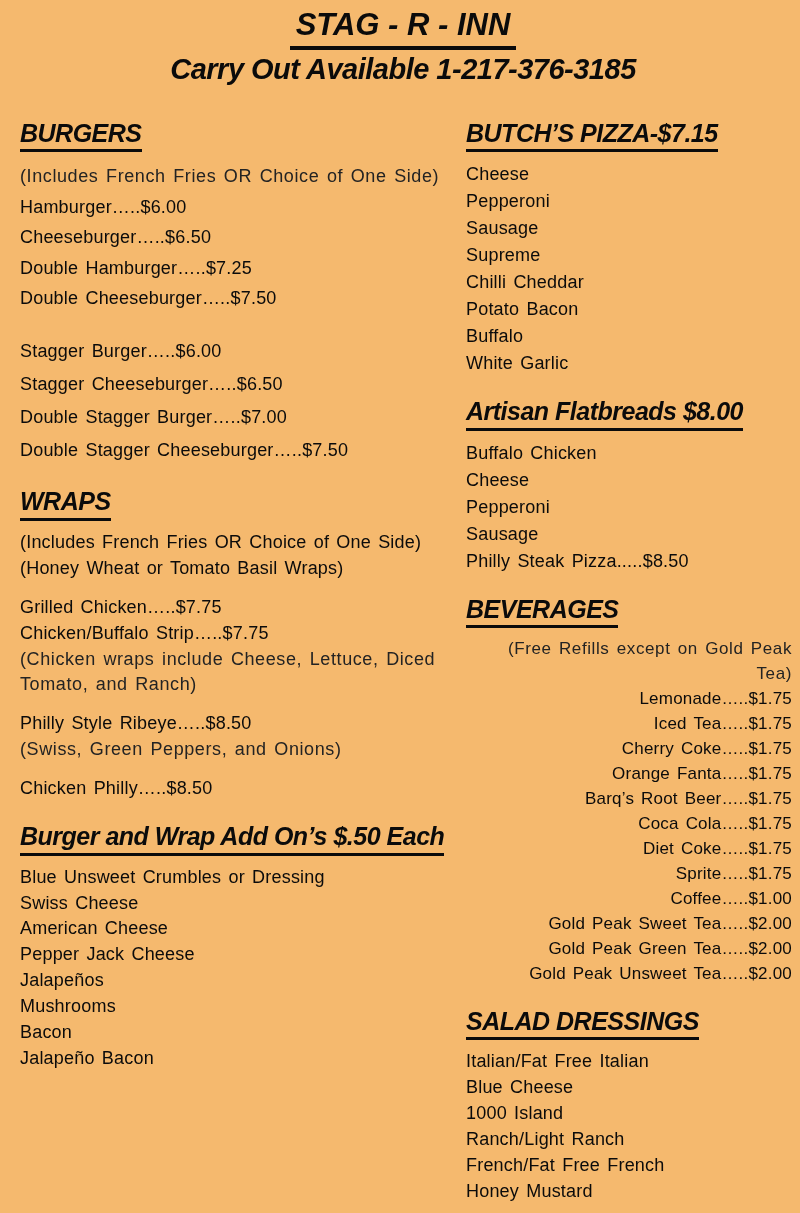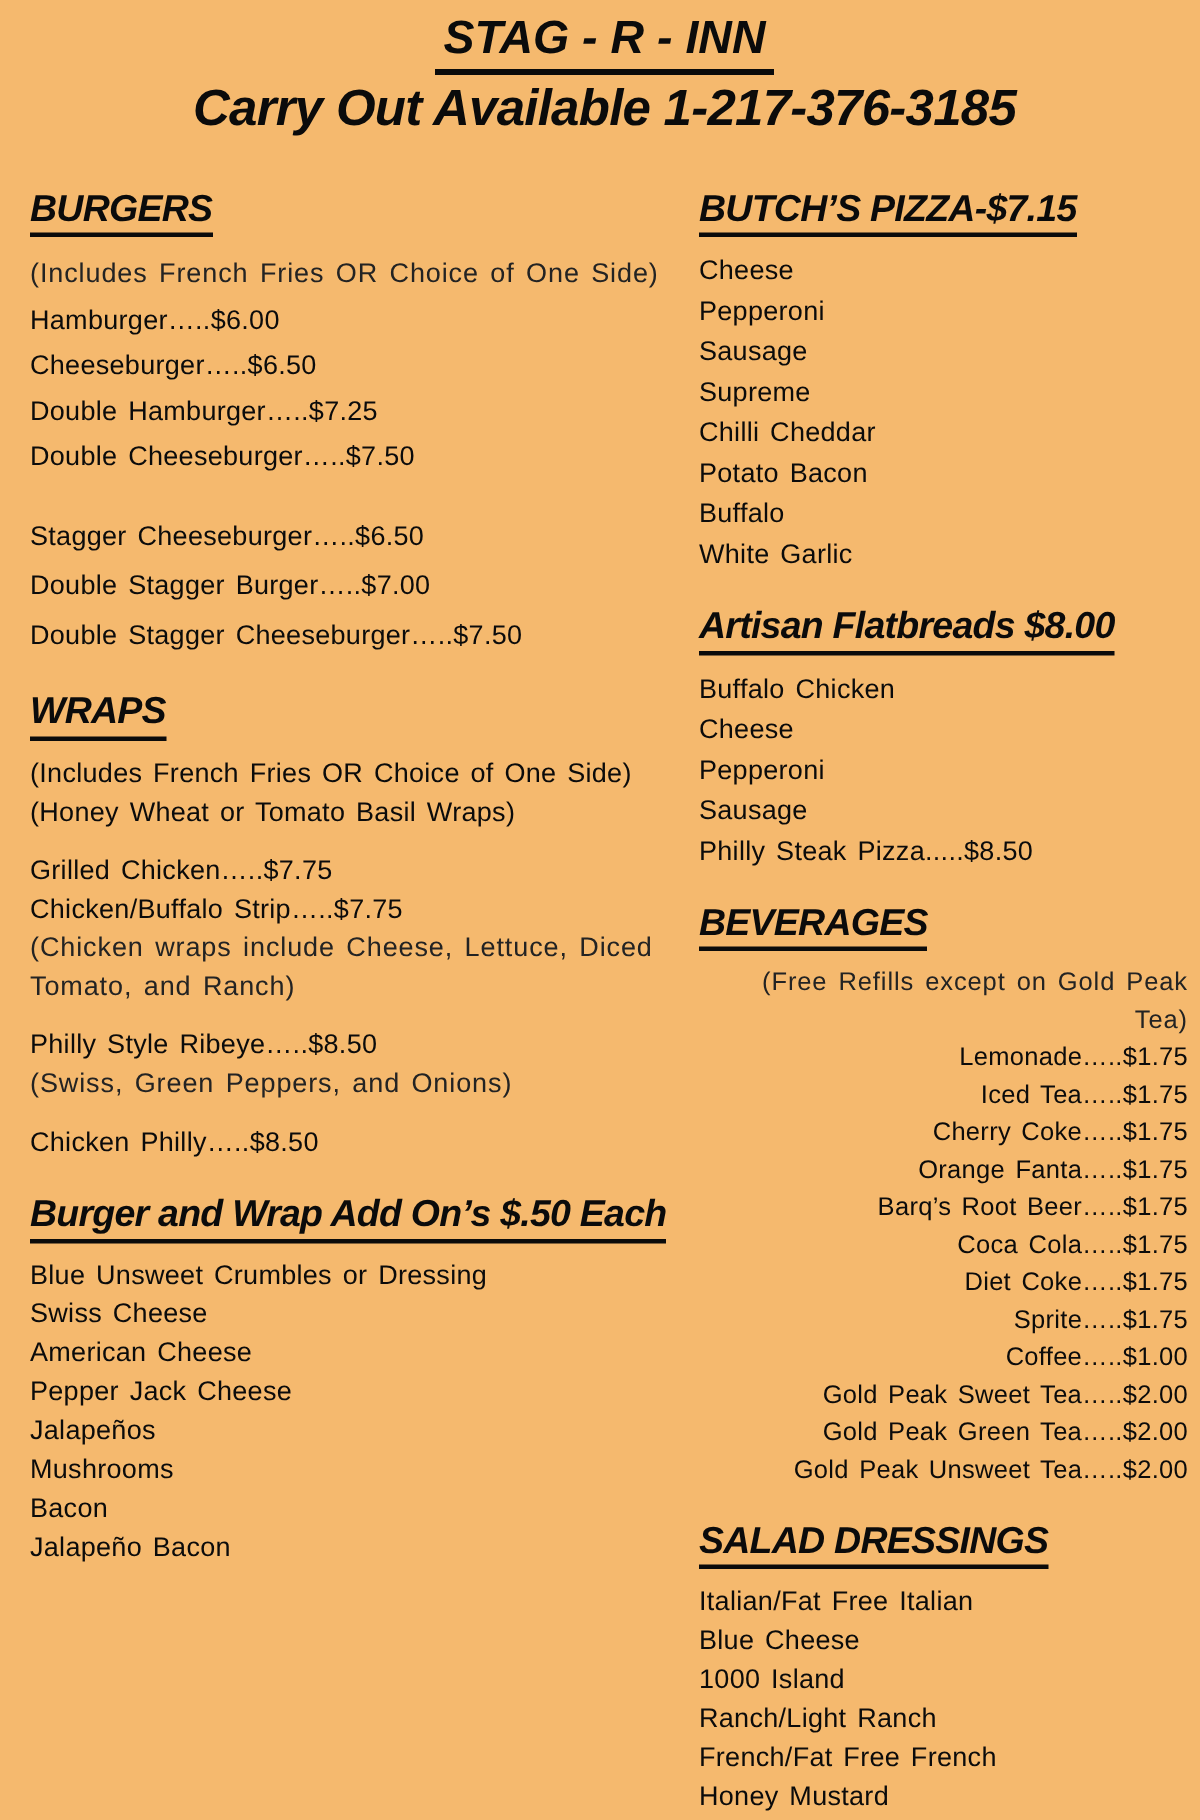--- a/index.html
+++ b/index.html
@@ -31,21 +31,21 @@
     font-weight: bold;
     font-style: italic;
     letter-spacing: 0px;
     border-bottom: 4px solid #0b0b0b;
     padding: 0 6px 1px 6px;
     margin: 0;
     line-height: 1.25;
     text-align: right;
   }
   .menu-subtitle {
-    font-size: 34px;
+    font-size: 29px;
     font-weight: bold;
     font-style: italic;
     letter-spacing: -0.5px;
     margin: 2px 0 0 0;
     line-height: 1.2;
   }
   
   .columns {
     display: flex;
     align-items: flex-start;
@@ -115,21 +115,21 @@
 <div class="menu-page">
 
   <header class="menu-header">
     <h1 class="menu-title">STAG - R - INN</h1>
     <div class="menu-subtitle">Carry Out Available 1-217-376-3185</div>
   </header>
 
   <div class="columns">
     <div class="col col-left">
         <section class="menu-section"><h2 class="section-heading">BURGERS</h2><p class="line light">(Includes French Fries OR Choice of One Side)</p><p class="line">Hamburger…..$6.00</p><p class="line">Cheeseburger…..$6.50</p><p class="line">Double Hamburger…..$7.25</p><p class="line">Double Cheeseburger…..$7.50</p></section>
-        <section class="menu-section lh-wide"><p class="line">Stagger Cheeseburger…..$6.50</p><p class="line">Double Stagger Burger…..$7.00</p><p class="line">Double Stagger Cheeseburger…..$7.50</p></section>
+        <section class="menu-section lh-wide"><p class="line">Stagger Burger…..$6.00</p><p class="line">Stagger Cheeseburger…..$6.50</p><p class="line">Double Stagger Burger…..$7.00</p><p class="line">Double Stagger Cheeseburger…..$7.50</p></section>
         <section class="menu-section lh-tight"><h2 class="section-heading">WRAPS</h2><p class="line">(Includes French Fries OR Choice of One Side)</p><p class="line">(Honey Wheat or Tomato Basil Wraps)</p><p class="line gap">Grilled Chicken…..$7.75</p><p class="line">Chicken/Buffalo Strip…..$7.75</p><p class="line light">(Chicken wraps include Cheese, Lettuce, Diced Tomato, and Ranch)</p><p class="line gap">Philly Style Ribeye…..$8.50</p><p class="line light">(Swiss, Green Peppers, and Onions)</p><p class="line gap">Chicken Philly…..$8.50</p></section>
         <section class="menu-section lh-tight"><h2 class="section-heading">Burger and Wrap Add On’s $.50 Each</h2><p class="line">Blue Unsweet Crumbles or Dressing</p><p class="line">Swiss Cheese</p><p class="line">American Cheese</p><p class="line">Pepper Jack Cheese</p><p class="line">Jalapeños</p><p class="line">Mushrooms</p><p class="line">Bacon</p><p class="line">Jalapeño Bacon</p></section>
       </div>
     <div class="col col-right">
         <section class="menu-section"><h2 class="section-heading">BUTCH’S PIZZA-$7.15</h2><p class="line">Cheese</p><p class="line">Pepperoni</p><p class="line">Sausage</p><p class="line">Supreme</p><p class="line">Chilli Cheddar</p><p class="line">Potato Bacon</p><p class="line">Buffalo</p><p class="line">White Garlic</p></section>
         <section class="menu-section"><h2 class="section-heading">Artisan Flatbreads $8.00</h2><p class="line">Buffalo Chicken</p><p class="line">Cheese</p><p class="line">Pepperoni</p><p class="line">Sausage</p><p class="line">Philly Steak Pizza.....$8.50</p></section>
         <section class="menu-section sz-small"><h2 class="section-heading">BEVERAGES</h2><p class="line light">(Free Refills except on Gold Peak Tea)</p><p class="line">Lemonade…..$1.75</p><p class="line">Iced Tea…..$1.75</p><p class="line">Cherry Coke…..$1.75</p><p class="line">Orange Fanta…..$1.75</p><p class="line">Barq’s Root Beer…..$1.75</p><p class="line">Coca Cola…..$1.75</p><p class="line">Diet Coke…..$1.75</p><p class="line">Sprite…..$1.75</p><p class="line">Coffee…..$1.00</p><p class="line">Gold Peak Sweet Tea…..$2.00</p><p class="line">Gold Peak Green Tea…..$2.00</p><p class="line">Gold Peak Unsweet Tea…..$2.00</p></section>
         <section class="menu-section lh-tight"><h2 class="section-heading">SALAD DRESSINGS</h2><p class="line">Italian/Fat Free Italian</p><p class="line">Blue Cheese</p><p class="line">1000 Island</p><p class="line">Ranch/Light Ranch</p><p class="line">French/Fat Free French</p><p class="line">Honey Mustard</p></section>
       </div>
   </div>

